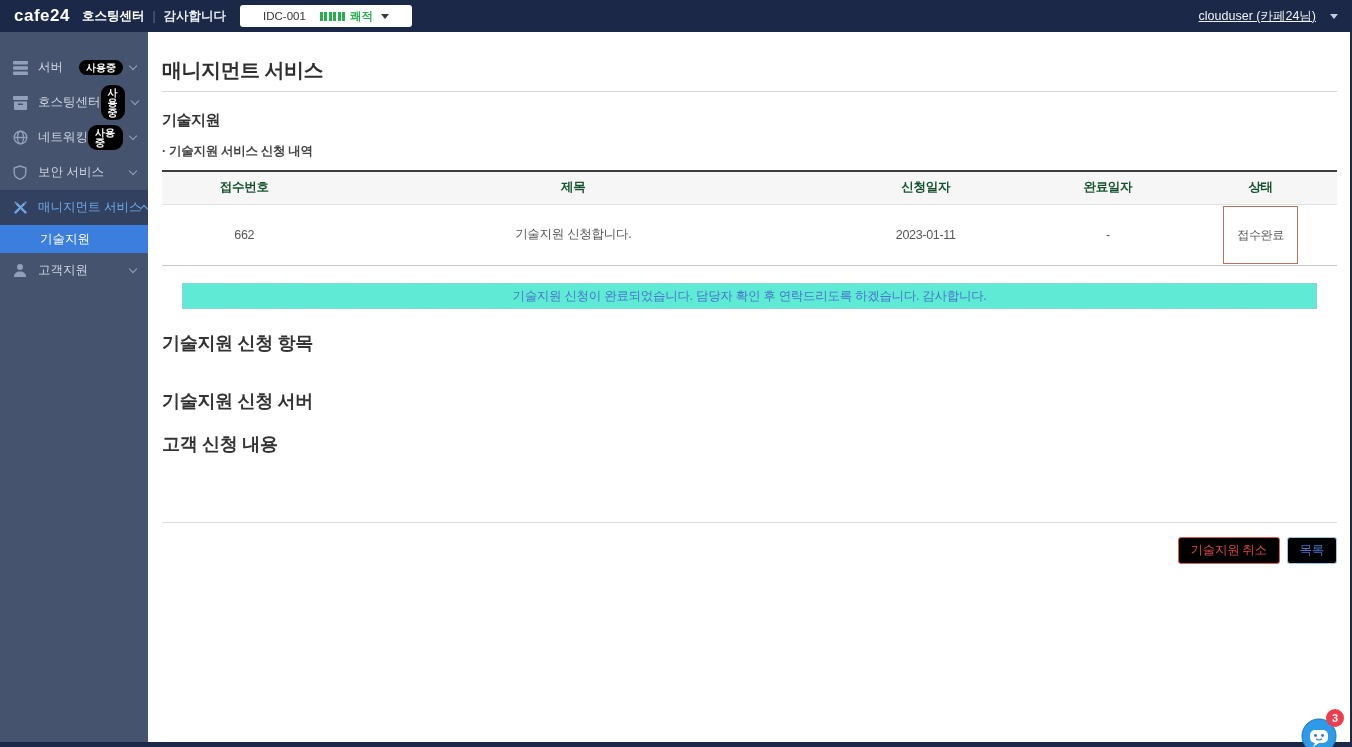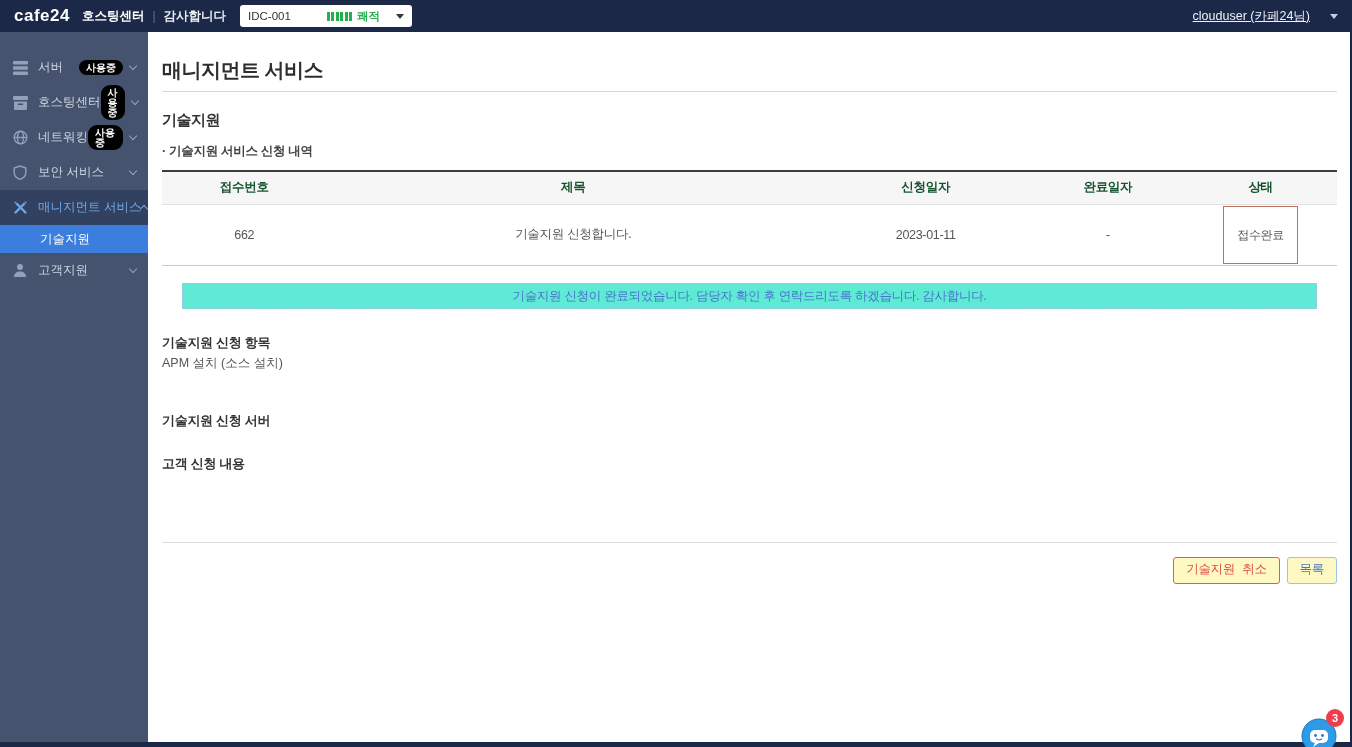--- a/index.html
+++ b/index.html
@@ -18,28 +18,28 @@
   .topbar {
     position:absolute; top:0; left:0; width:100%; height:32px;
     background:#1b2847; display:flex; align-items:center; z-index:6;
   }
   .logo { color:#fff; font-size:17px; font-weight:800; letter-spacing:.5px; margin-left:14px; cursor:pointer; }
   .tb-service { color:#fff; font-size:12.5px; font-weight:700; margin-left:12px; }
   .tb-sep { color:#62708f; font-size:12px; margin:0 8px; }
   .tb-section { color:#e9edf5; font-size:12.5px; font-weight:700; }
   .zone-selector {
     margin-left:14px; width:172px; height:22px; background:#fff; border-radius:3px;
-    display:flex; align-items:center; padding:0 8px; cursor:pointer;
+    display:flex; align-items:center; padding:0 23px; cursor:pointer;
   }
   .zone-name { font-size:11.5px; color:#333; flex:1; }
   .bars { display:flex; align-items:center; gap:1.5px; margin-right:5px; }
   .bars i { display:block; width:3px; height:9px; background:#27ae4f; }
-  .zone-status { font-size:11.5px; color:#27ae4f; font-weight:700; margin-right:16px; }
+  .zone-status { font-size:11.5px; color:#27ae4f; font-weight:700; margin-right:8px; }
   .caret-down-dark { width:0; height:0; border-left:4px solid transparent; border-right:4px solid transparent; border-top:5px solid #3a3a3a; }
-  .user-menu { margin-left:auto; margin-right:14px; display:flex; align-items:center; gap:20px; cursor:pointer; }
+  .user-menu { margin-left:auto; margin-right:14px; display:flex; align-items:center; gap:14px; cursor:pointer; }
   .user-name { color:#f0f3f9; font-size:12.5px; text-decoration:underline; }
   .caret-down-light { width:0; height:0; border-left:4px solid transparent; border-right:4px solid transparent; border-top:5px solid #c3ccdd; }
 
   
   .sidebar {
     position:absolute; top:32px; left:0; width:148px; height:710px;
     background:#46536e; padding-top:18px; z-index:4;
   }
   .side-item {
     height:35px; display:flex; align-items:center; padding:0 12px;
@@ -81,30 +81,30 @@
   .status-chip {
     display:inline-block; padding:21px 13px; border:1px solid #bd6f61; background:#fff;
     color:#555; font-size:12px; line-height:1.2;text-align:right;
   }
 
   .notice {
     margin:17px 20px 0; height:26px; line-height:24px; text-align:center;
     background:#5eead4; border:1px dashed #a9bfe6; color:#4a74cc; font-size:12.5px; letter-spacing:-0.3px;
   }
 
-  .detail-label { margin-top:27px; font-size:13px; font-weight:700; color:#333; line-height:14px; letter-spacing:-0.3px; }
+  .detail-label { margin-top:27px; font-size:18px; font-weight:700; color:#333; line-height:14px; letter-spacing:-0.3px; }
   .detail-label.s2 { margin-top:44px; }
   .detail-label.s3 { margin-top:29px; }
   .detail-value { margin-top:6px; font-size:12.5px; color:#555; line-height:14px; }
 
   .divider2 { margin-top:71px; border-top:1px solid #dcdcdc; height:0; }
   .actions { margin-top:14px; display:flex; justify-content:flex-end; gap:7px; }
   .btn {
-    height:27px; padding:0 12px; background:#fef9c3; border-radius:3px;
-    font-size:12.5px; line-height:25px; cursor:pointer; font-family:Liberation Mono, monospace; letter-spacing:-0.3px;
+    height:27px; padding:0 12px; background:#000000; border-radius:3px;
+    font-size:12.5px; line-height:25px; cursor:pointer; font-family:Liberation Serif, serif; letter-spacing:-0.3px;
   }
   .btn-cancel { border:1px solid #e05b57; color:#dd4b47; }
   .btn-list { border:1px solid #9fc2e8; color:#4a74cc; }
 
   
   .chat-widget { position:absolute; right:11px; bottom:-9px; width:44px; height:44px; z-index:9; cursor:pointer; }
   .chat-badge {
     position:absolute; top:-3px; right:-3px; width:18px; height:18px; border-radius:50%;
     background:#ee3d4c; color:#fff; font-size:11px; font-weight:700; text-align:center; line-height:18px; z-index:2;
   }
@@ -263,21 +263,20 @@
         <td>
           <span class="status-chip">접수완료</span>
         </td>
       </tr>
     </tbody>
   </table>
 
   <div class="notice">기술지원 신청이 완료되었습니다. 담당자 확인 후 연락드리도록 하겠습니다. 감사합니다.</div>
 
   <div class="detail-label">기술지원 신청 항목</div>
-  <div class="detail-value">APM 설치 (소스 설치)</div>
 
   <div class="detail-label s2">기술지원 신청 서버</div>
 
   <div class="detail-label s3">고객 신청 내용</div>
   <div class="detail-value"></div>
 
   <div class="divider2"></div>
   <div class="actions">
     <button class="btn btn-cancel">기술지원 취소</button>
     <button class="btn btn-list">목록</button>

